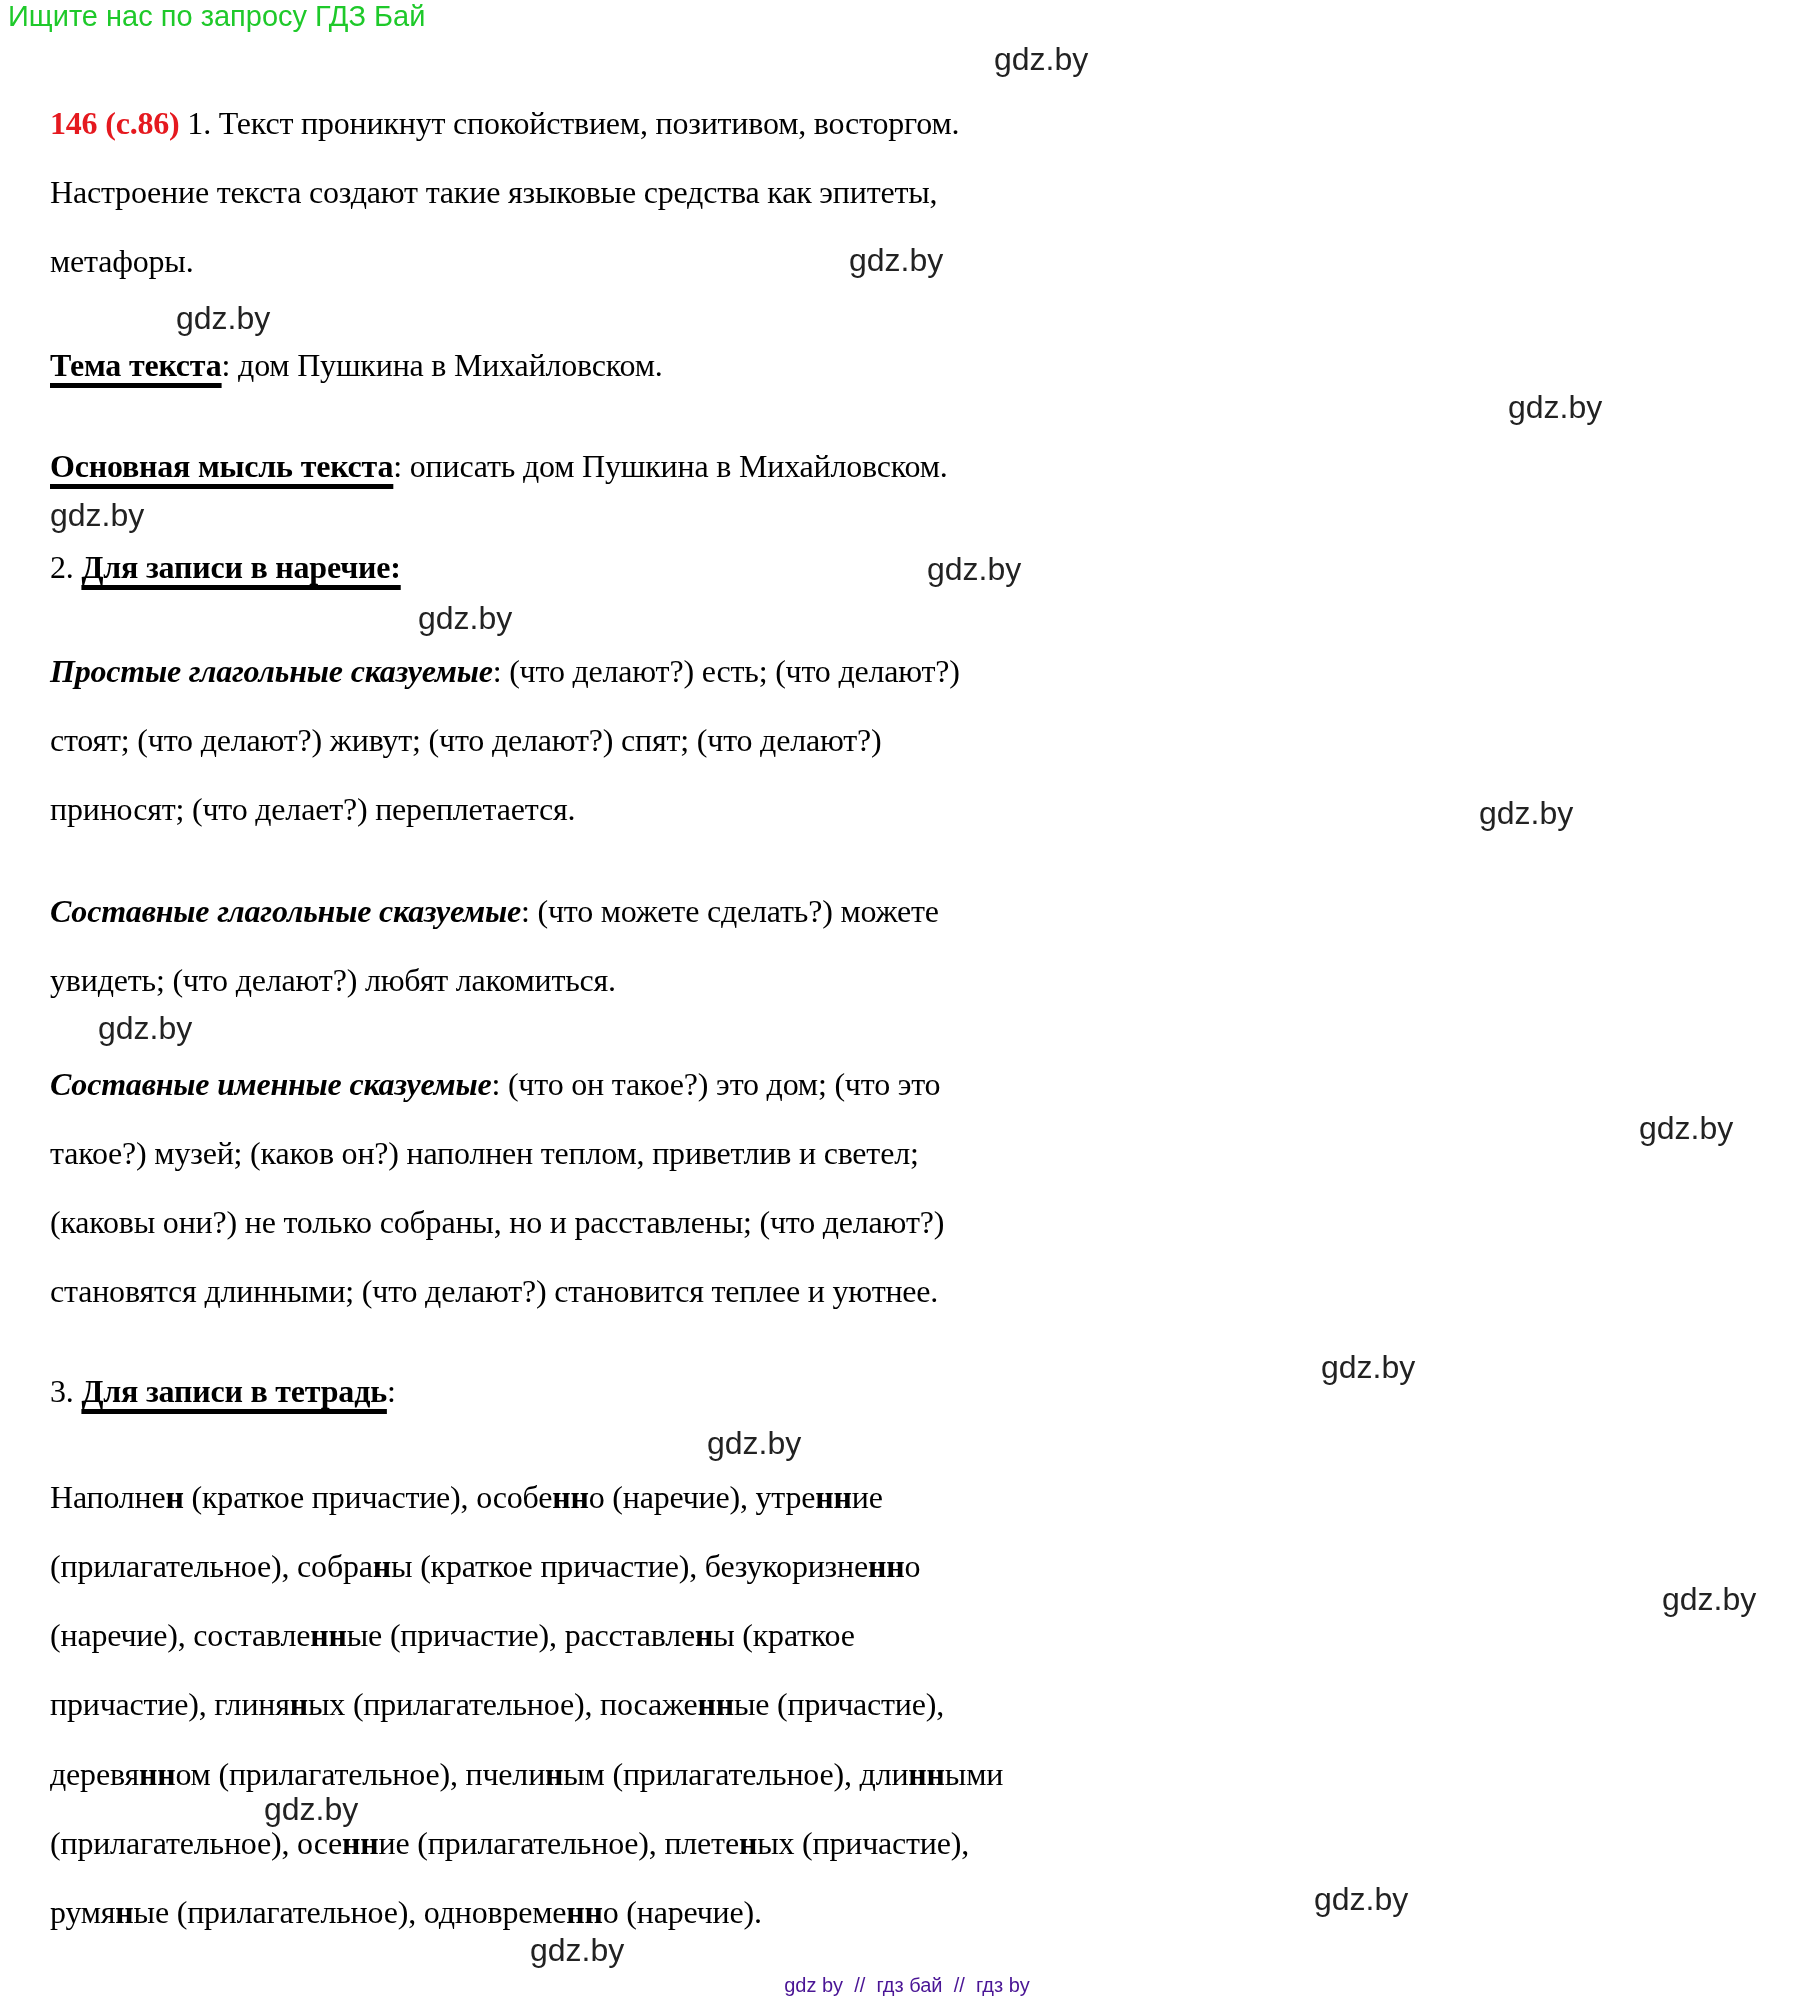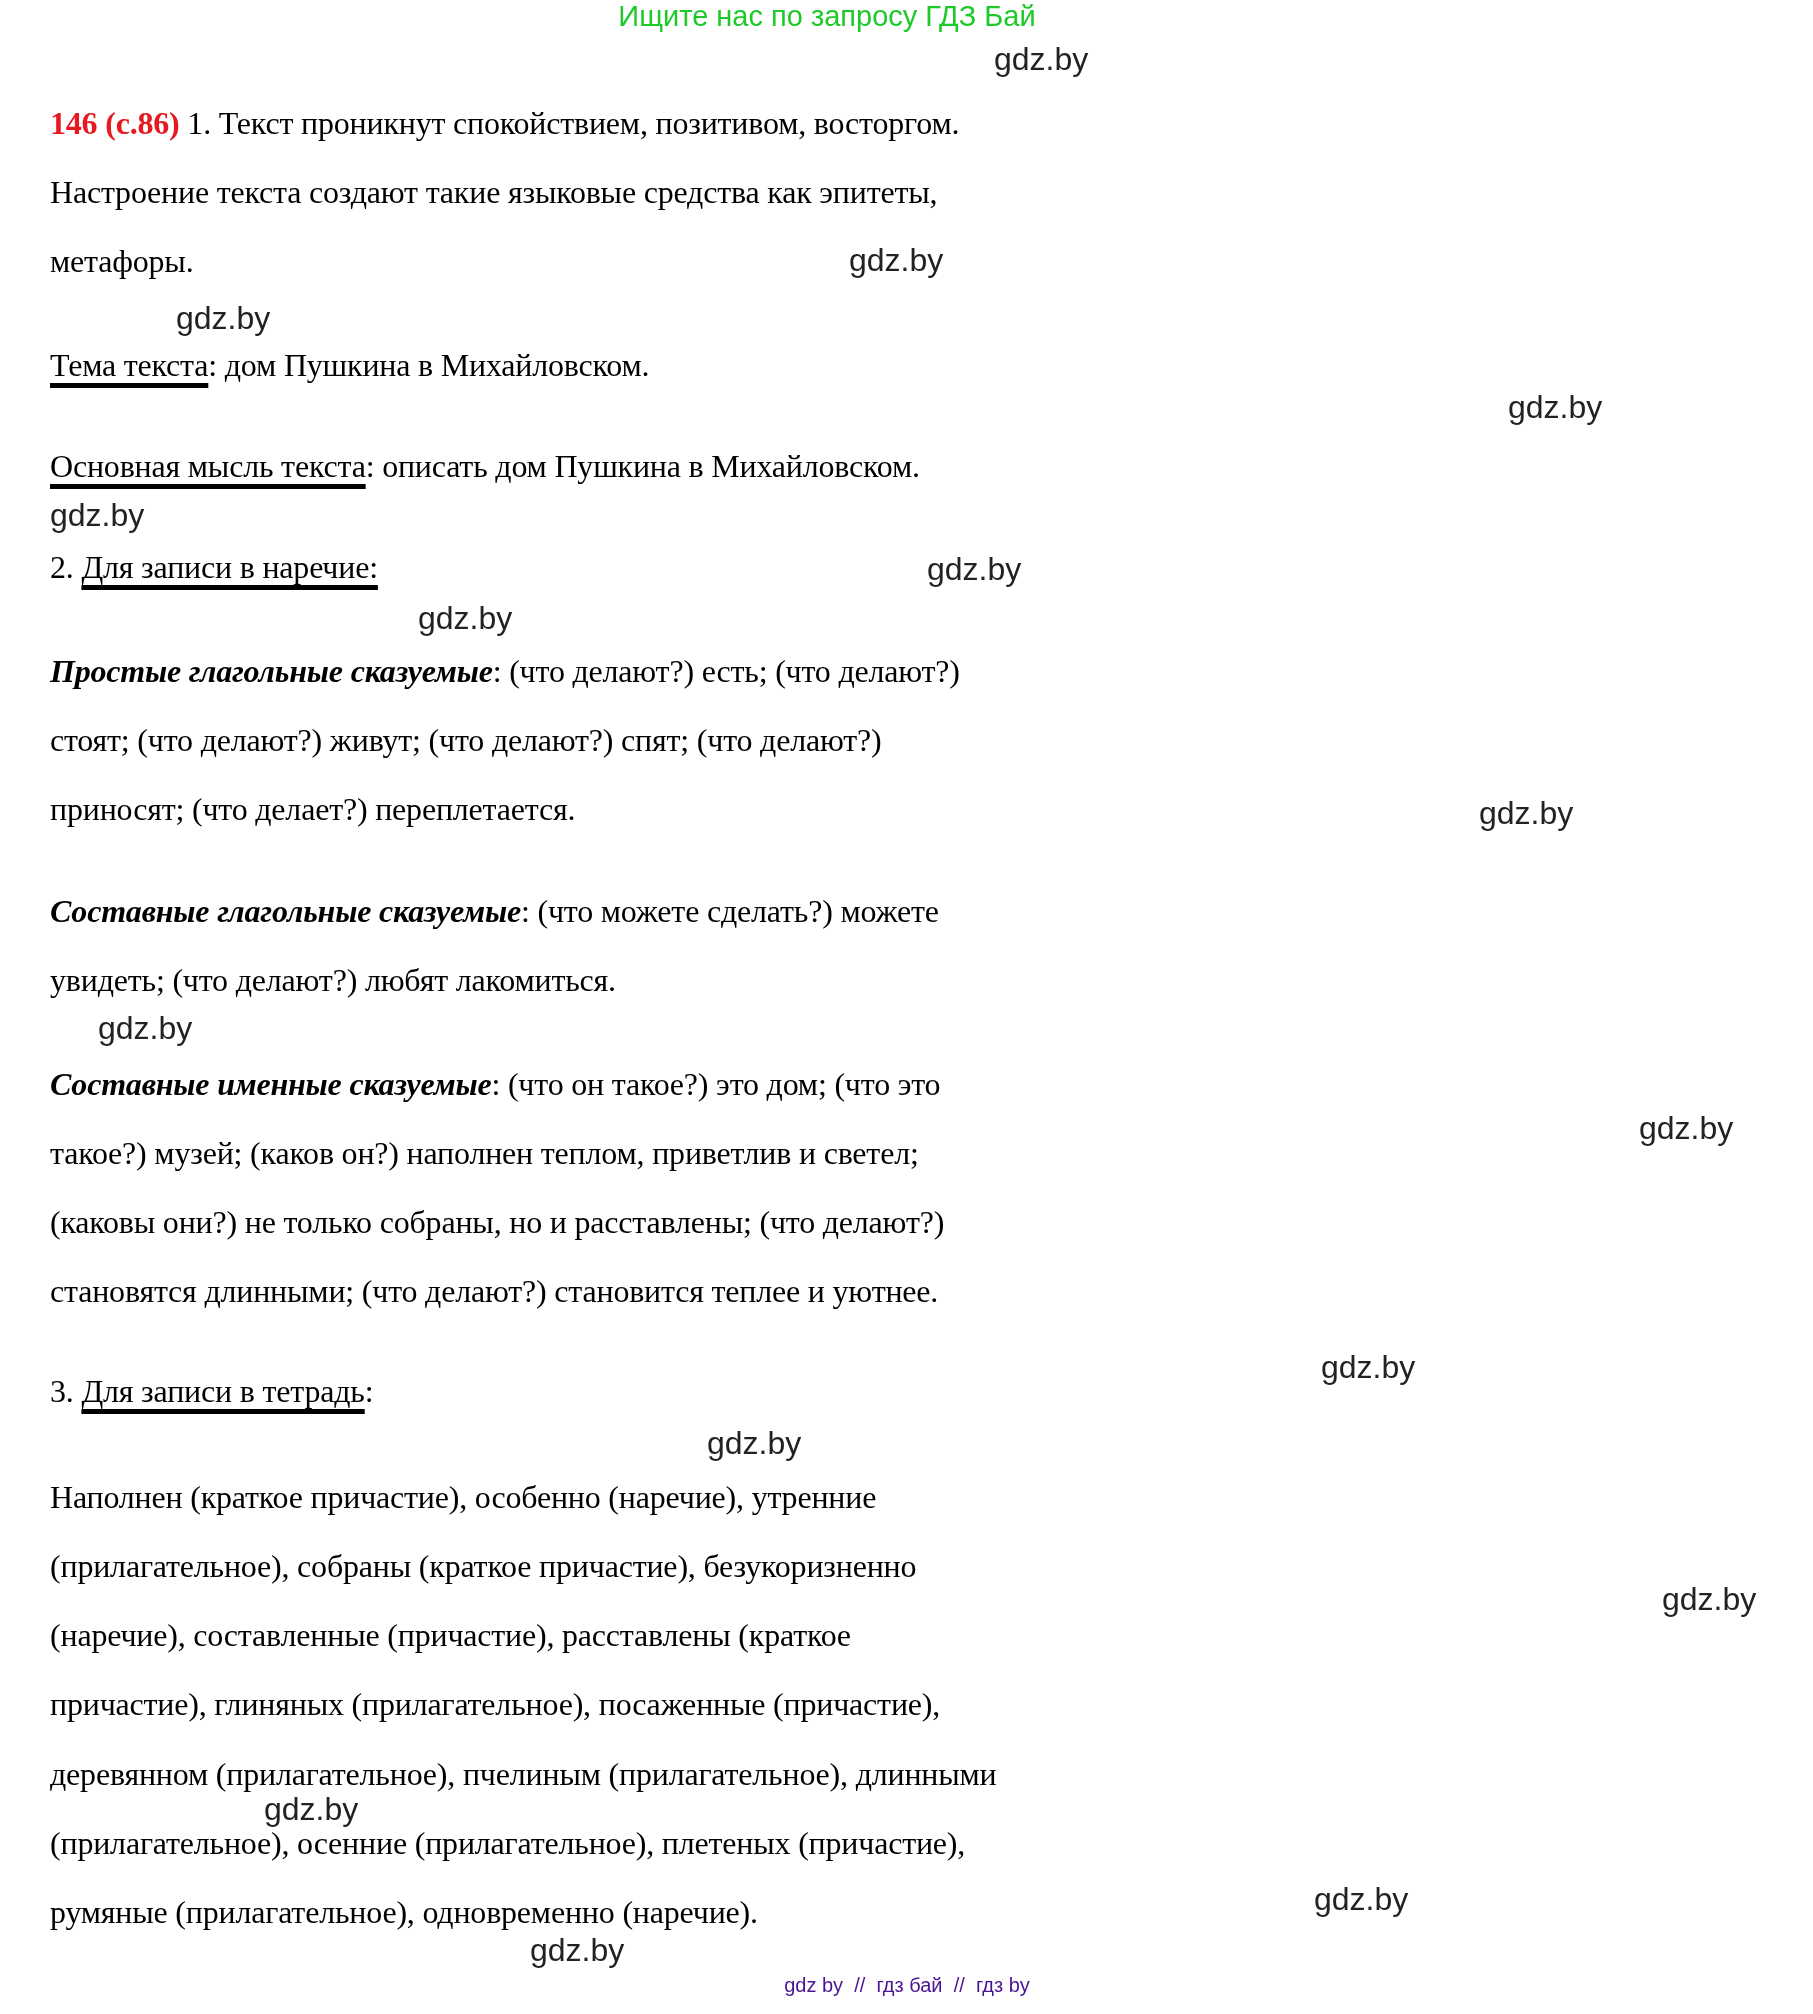--- a/index.html
+++ b/index.html
@@ -2,40 +2,40 @@
 <html><head>
 <meta charset="utf-8">
 <style>
   html, body { margin: 0; padding: 0; background: #ffffff; }
   body {
     width: 1814px; height: 2015px; position: relative; overflow: hidden;
     font-family: "Liberation Serif", "DejaVu Serif", serif;
     color: #000;
   }
   .banner {
-    position: absolute; left: 18px; width: 1618px; top: 0; text-align: center;
+    position: absolute; left: 8px; width: 1618px; top: 0; 
     font-family: "Liberation Sans", "DejaVu Sans", sans-serif;
     font-size: 29px; color: #1ec92a; line-height: 33px;
   }
   .wm {
     position: absolute;
     font-family: "Liberation Sans", "DejaVu Sans", sans-serif;
     font-size: 32px; color: #222; line-height: 29px; white-space: nowrap;
   }
   .footer {
     position: absolute; left: 0; width: 1814px; top: 1974px; text-align: center;
     font-family: "Liberation Sans", "DejaVu Sans", sans-serif;
     font-size: 20px; color: #4a1595; white-space: pre;
   }
   .line {
     position: absolute; left: 50px; font-size: 32px; line-height: 58px;
     white-space: nowrap; letter-spacing: -0.2px;
   }
   .red { color: #e5191f; font-weight: bold; }
-  .b { font-weight: normal; }
+  .b { font-weight: bold; }
   .u { text-decoration: underline; text-decoration-thickness: 4.8px; text-underline-offset: 6.7px; }
   .bi { font-weight: bold; font-style: italic; text-align: right; }
 </style>
 </head>
 <body>
 
 <div class="banner">Ищите нас по запросу ГДЗ Бай</div>
 
 <div class="line" style="top:94px"><span class="red">146 (с.86)</span><span> 1. Текст проникнут спокойствием, позитивом, восторгом.</span></div>
 <div class="line" style="top:163px">Настроение текста создают такие языковые средства как эпитеты,</div>

